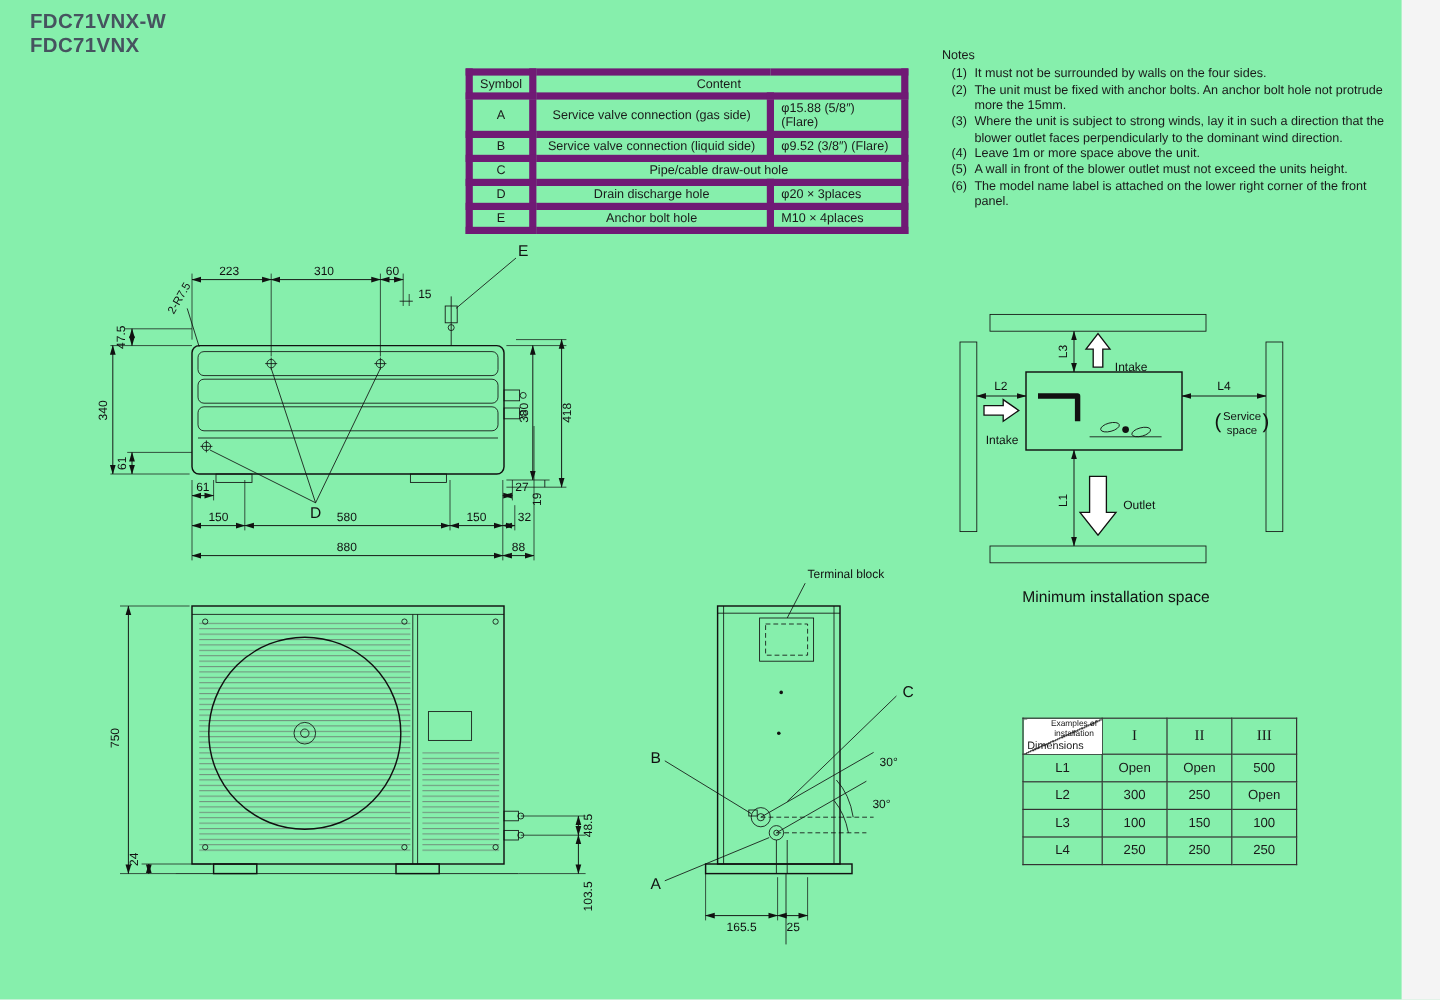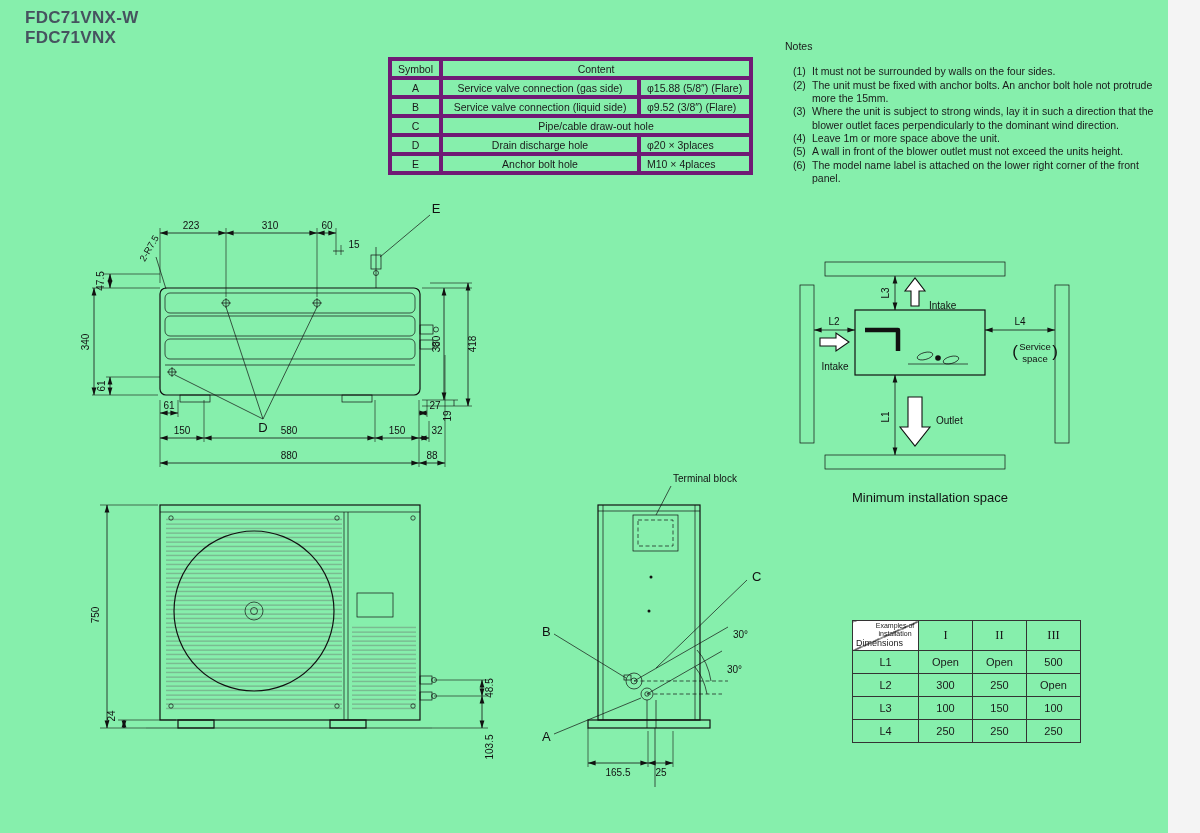--- a/index.html
+++ b/index.html
@@ -5,47 +5,47 @@
   * { margin:0; padding:0; box-sizing:border-box; }
   html,body { background:#f4f4f4; }
   body { font-family:"Liberation Sans", sans-serif; color:#1a1a1a; }
   .canvas { position:relative; width:1168px; height:833px; background:#86efac; overflow:hidden; }
 
   .models { position:absolute; left:25px; top:8px; font-size:17px; font-weight:bold;
             color:#46535f; line-height:1.15; letter-spacing:.3px; }
 
   table { border-collapse:collapse; }
   .symbol-table { position:absolute; left:388px; top:57px; font-size:10.5px; }
-  .symbol-table th, .symbol-table td { border:4px solid #701a75; padding:1px 6px; height:19px; font-weight:normal; }
+  .symbol-table th, .symbol-table td { border:6px solid #701a75; padding:1px 6px; height:19px; font-weight:normal; }
   .symbol-table .sym { width:44px; text-align:center; }
   .symbol-table .desc { width:198px; text-align:center; }
   .symbol-table .spec { width:112px; }
   .symbol-table th { text-align:center; }
 
   .notes { position:absolute; left:785px; top:40px; width:408px; font-size:10.5px; line-height:1.27; }
-  .notes-title { margin-bottom:12px; }
+  .notes-title { margin-bottom:2px; }
   .note { display:flex; }
   .note .num { width:27px; flex:none; padding-left:8px; }
   .note .txt { max-width:348px; }
 
   svg { position:absolute; overflow:visible; }
   svg text { font-size:10px; fill:#111; }
   .lbl-lg { font-size:13px; }
   .lbl-sm { font-size:9.5px; }
   .cap { font-size:13px; }
   .thin  { stroke:#111; stroke-width:.7;  fill:none; }
   .med   { stroke:#111; stroke-width:1.2; fill:none; }
   .thick { stroke:#111; stroke-width:4.5; fill:none; }
   .dim   { stroke:#111; stroke-width:.8; fill:none; marker-start:url(#ar); marker-end:url(#ar); }
   .ext   { stroke:#111; stroke-width:.6; fill:none; }
   .dash  { stroke:#111; stroke-width:.7; fill:none; stroke-dasharray:4 2.5; }
   .flowarrow { fill:#ffffff; stroke:#111; stroke-width:1.1; }
   .dot { fill:#111; stroke:none; }
 
-  .install-table { position:absolute; left:852px; top:620px; font-size:11px; text-align:center; }
+  .install-table { position:absolute; left:852px; top:598px; font-size:11px; text-align:center; }
   .install-table td { border:1px solid #333; width:54px; height:23px; padding:0; }
   .install-table td.corner { width:66px; height:30px; position:relative;
       background:linear-gradient(to bottom right, #fff calc(50% - .6px), #333 calc(50% - .6px), #333 calc(50% + .6px), #fff calc(50% + .6px)); }
   .corner .top { position:absolute; top:1px; right:1px; width:44px; font-size:7px; line-height:1.1; text-align:center; }
   .corner .bot { position:absolute; bottom:2px; left:3px; font-size:9px; }
   .roman { font-family:"Liberation Serif", serif; font-size:12.5px; }
 </style>
 </head>
 <body>
 

